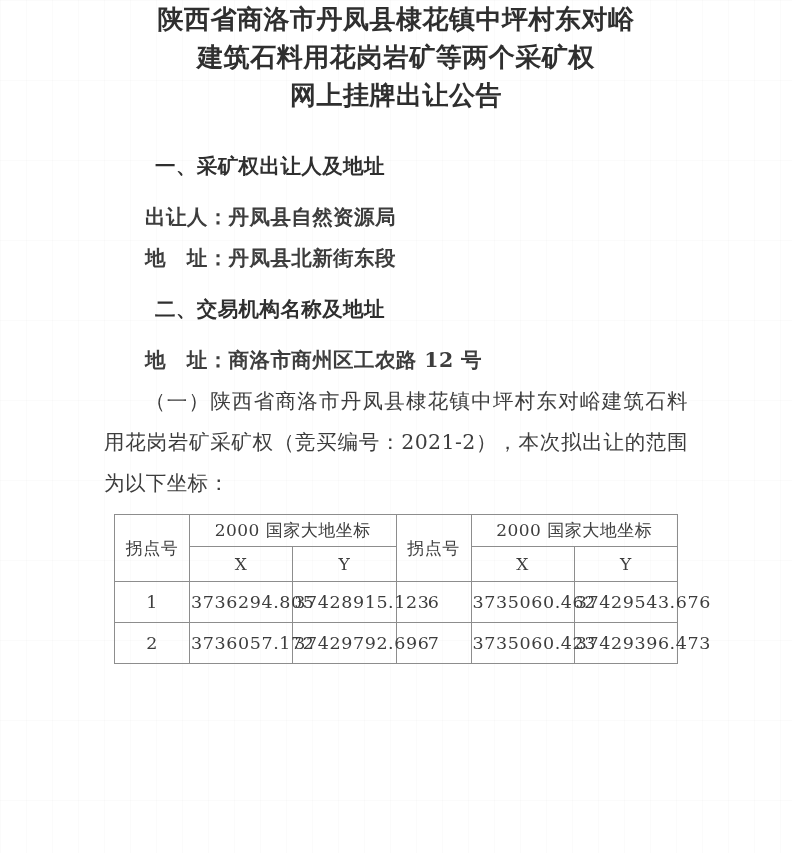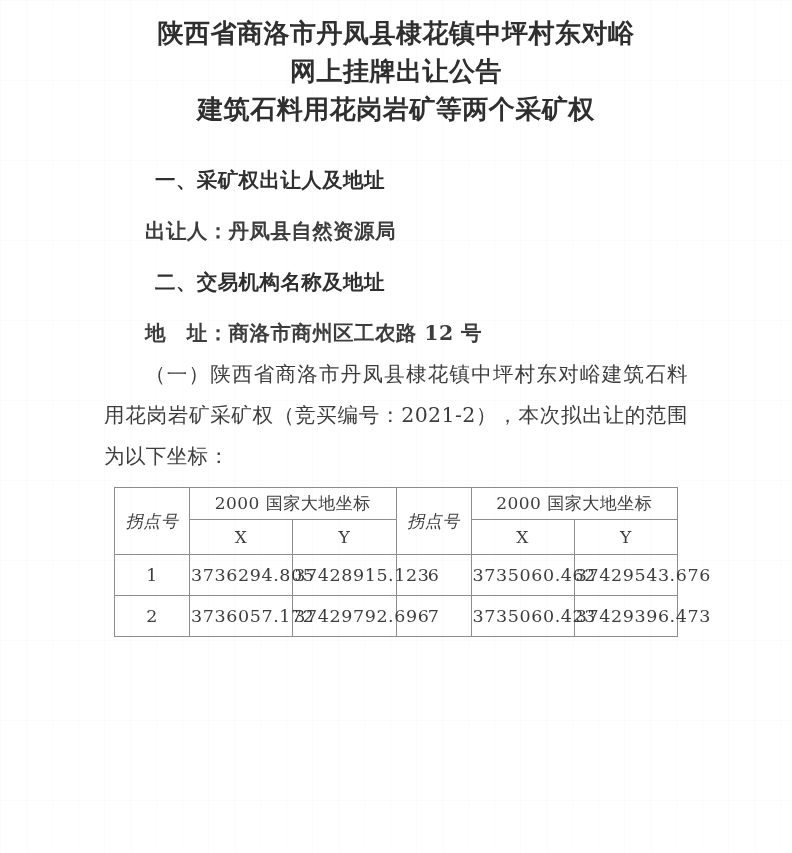--- a/index.html
+++ b/index.html
@@ -32,21 +32,20 @@
     position: relative;
     z-index: 1;
     width: 792px;
     height: 853px;
     box-sizing: border-box;
   }
 
   
   .doc-title {
     margin: 0;
-    padding-top: 14px;
     text-align: center;
     font-family: "DejaVu Serif", "Liberation Serif", serif;
     font-weight: bold;
     font-size: 26px;
     line-height: 38px;
     letter-spacing: 0.5px;
     color: #2f2f2f;
   }
   .title-line {
     display: block;
@@ -107,49 +106,50 @@
     text-align: center;
     vertical-align: middle;
     color: #3d3d3d;
     font-family: "DejaVu Serif", "Liberation Serif", serif;
   }
   table.coord-table th {
     font-weight: normal;
     font-size: 17px;
     letter-spacing: 0.5px;
   }
-  th.pt-col { width: 72px; font-style: italic; }
+  th.pt-col { width: 72px; }
   th.xy-col { width: 110px; }
   .h-group { height: 32px; }
   .h-sub   { height: 35px; }
   table.coord-table td {
     height: 38px;
     font-size: 17.5px;
     letter-spacing: 0.6px;
   }
   td.pt-num { font-size: 17px; }
 </style>
 </head>
 <body>
 
 <div class="paper-texture"></div>
 
 <div class="page">
 
   <h1 class="doc-title">
     <span class="title-line">陕西省商洛市丹凤县棣花镇中坪村东对峪</span>
+    <span class="title-line">建筑石料用花岗岩矿等两个采矿权</span>
     <span class="title-line">网上挂牌出让公告</span>
-    <span class="title-line">建筑石料用花岗岩矿等两个采矿权</span>
   </h1>
 
   <div class="body-area">
 
 
     <p class="section-head">一、采矿权出让人及地址</p>
     <p class="field-line"><span>出让人：</span><span>丹凤县自然资源局</span></p>
+    <p class="field-line"><span>地　址：</span><span>丹凤县北新街东段</span></p>
 
     <p class="section-head">二、交易机构名称及地址</p>
     <p class="field-line"><span>地　址：</span><span>商洛市商州区工农路 12 号</span></p>
 
 
     <p class="para indent">（一）陕西省商洛市丹凤县棣花镇中坪村东对峪建筑石料用花岗岩矿采矿权（竞买编号：2021-2），本次拟出让的范围为以下坐标：</p>
 
   </div>
 
   <div class="coord-table-wrap">

